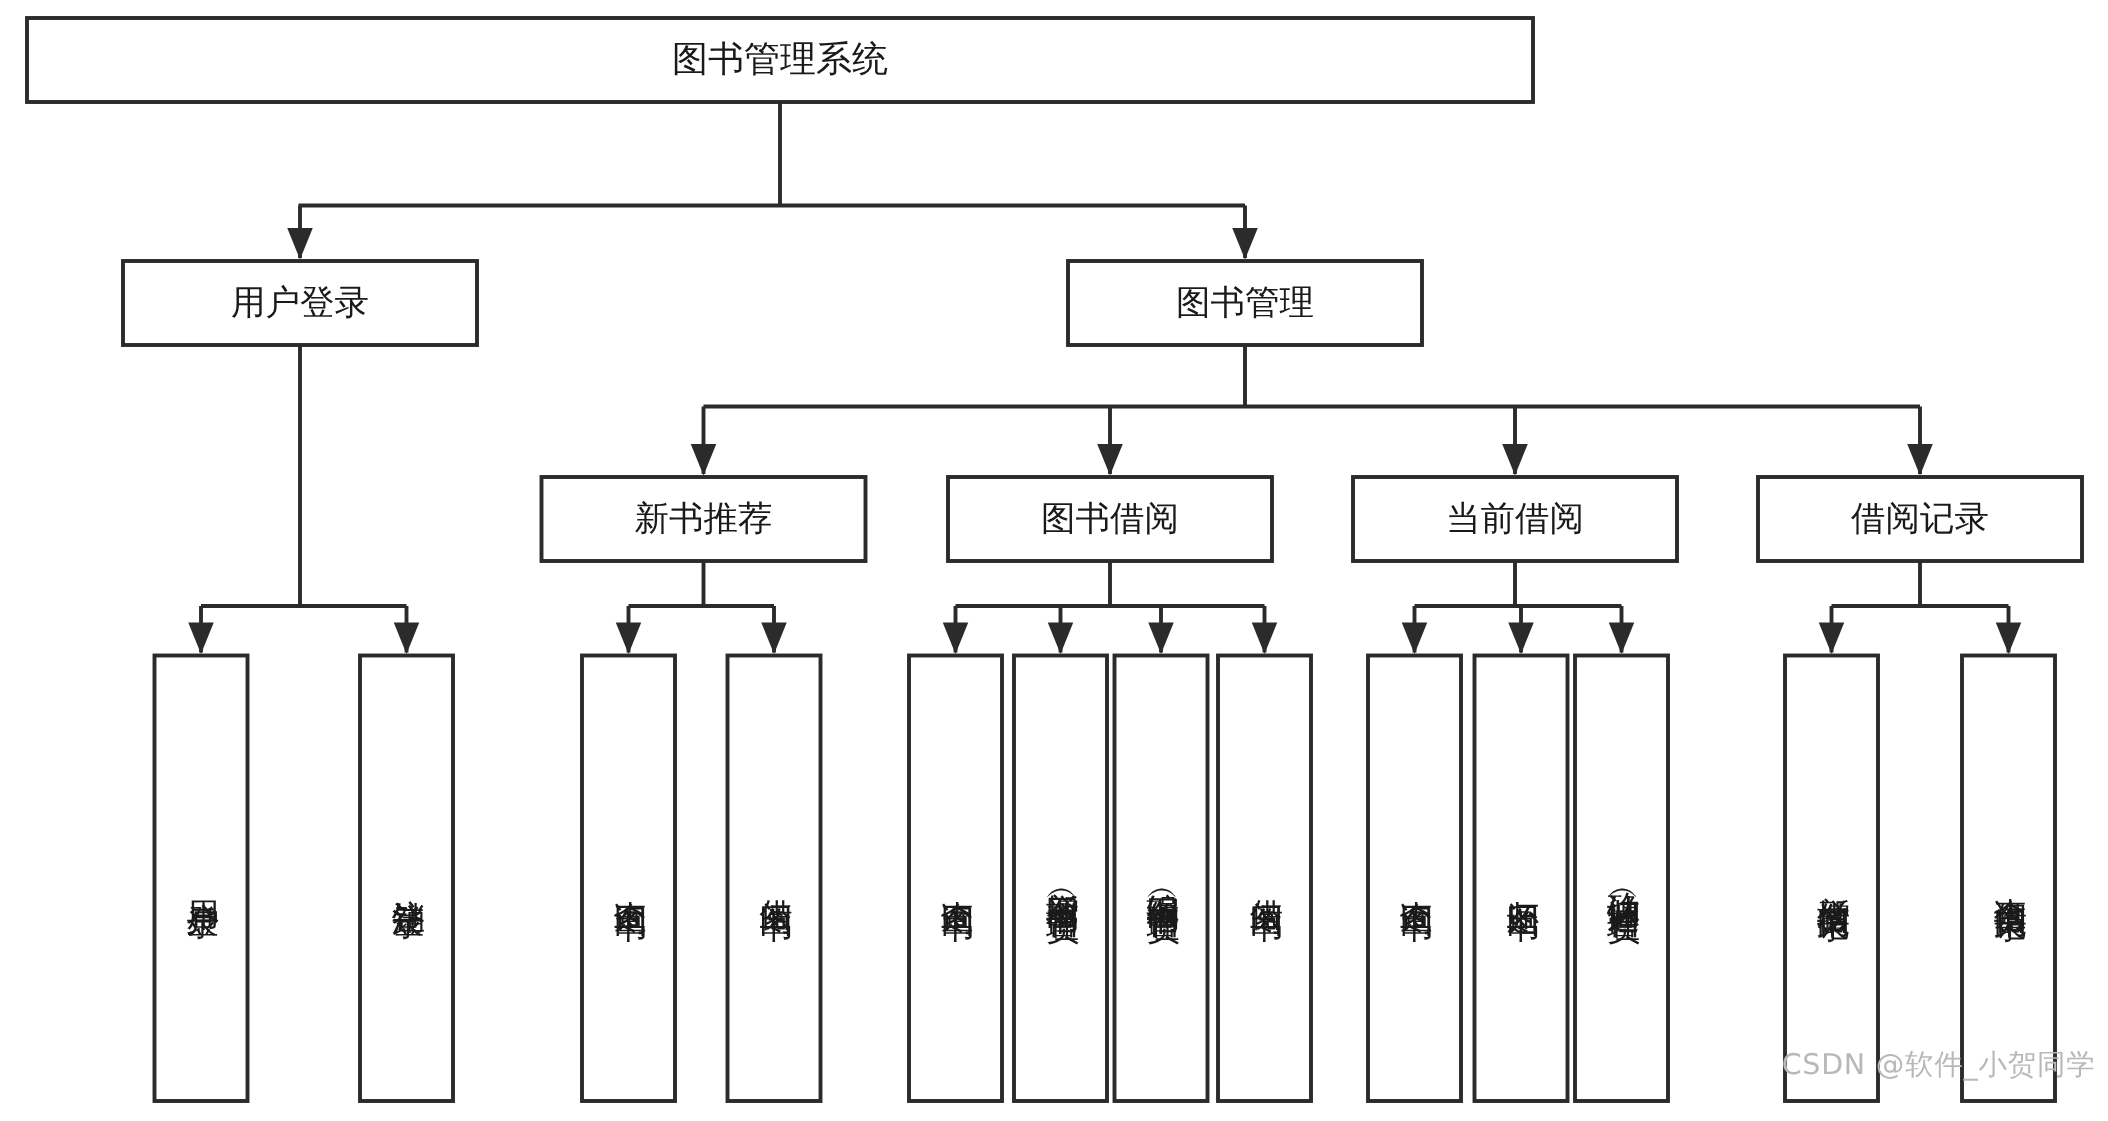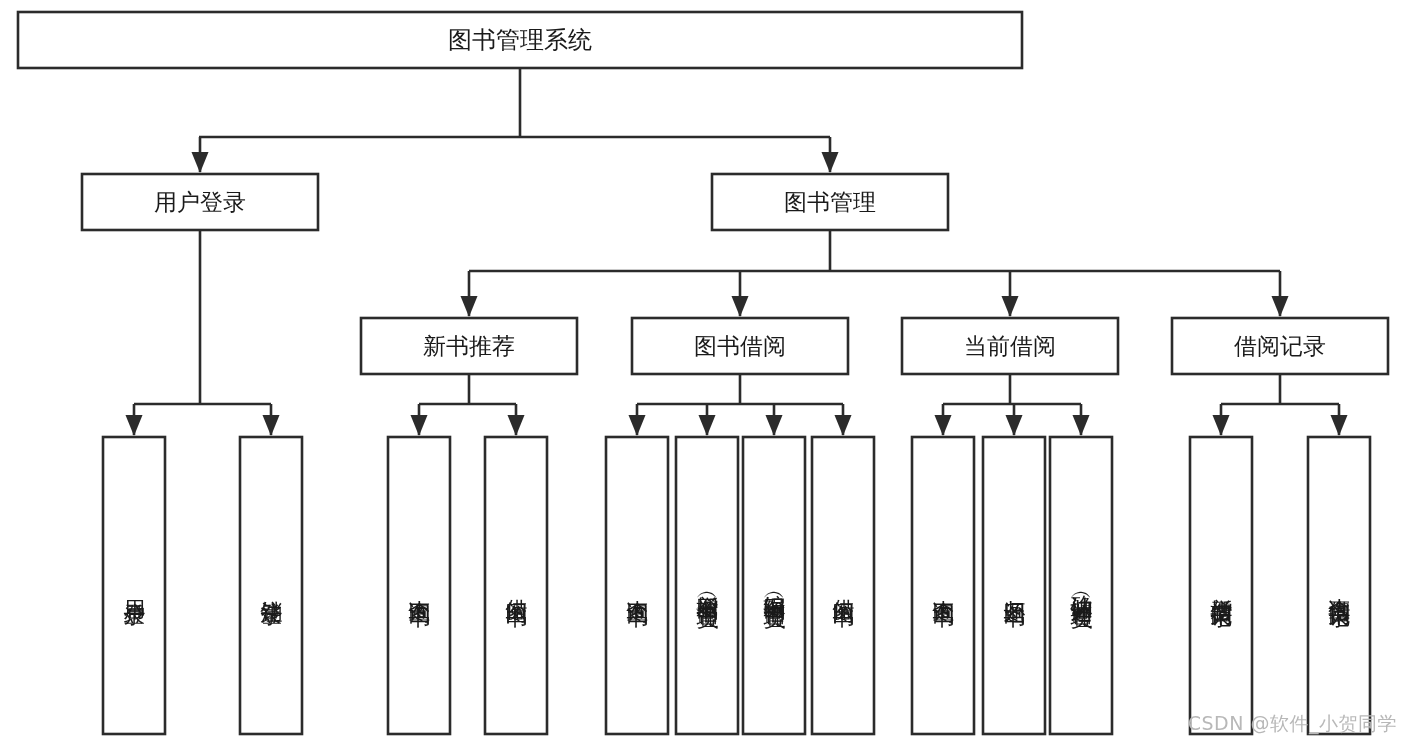--- a/index.html
+++ b/index.html
@@ -71,21 +71,21 @@
     font-size: 22px;
     line-height: 1.22;
     letter-spacing: 2px;
     color: #1a1a1a;
     white-space: nowrap;
     text-align: center;
   }
   .watermark {
     position: absolute;
     right: 8px;
-    bottom: 10px;
+    bottom: 24px;
     font-family: "DejaVu Sans", "Liberation Sans", sans-serif;
     font-size: 19px;
     color: #b8b8b8;
     letter-spacing: 0.5px;
     white-space: nowrap;
     user-select: none;
   }
 </style>
 </head>
 <body>

